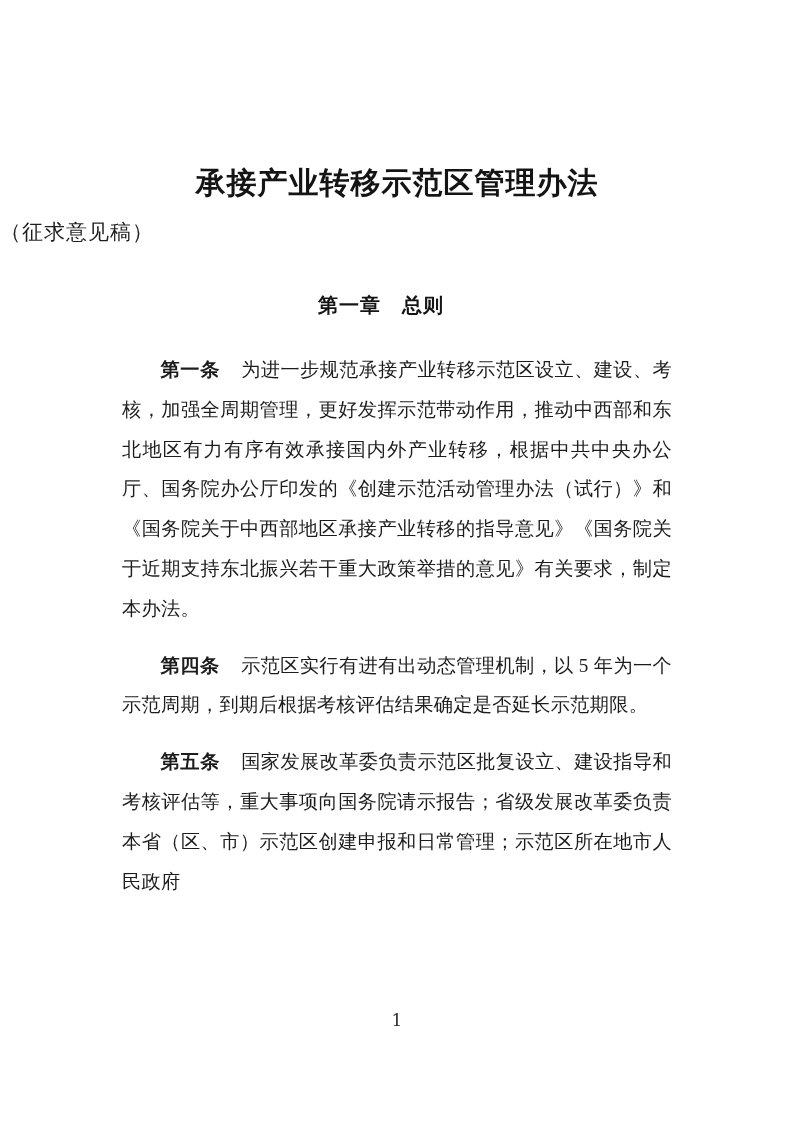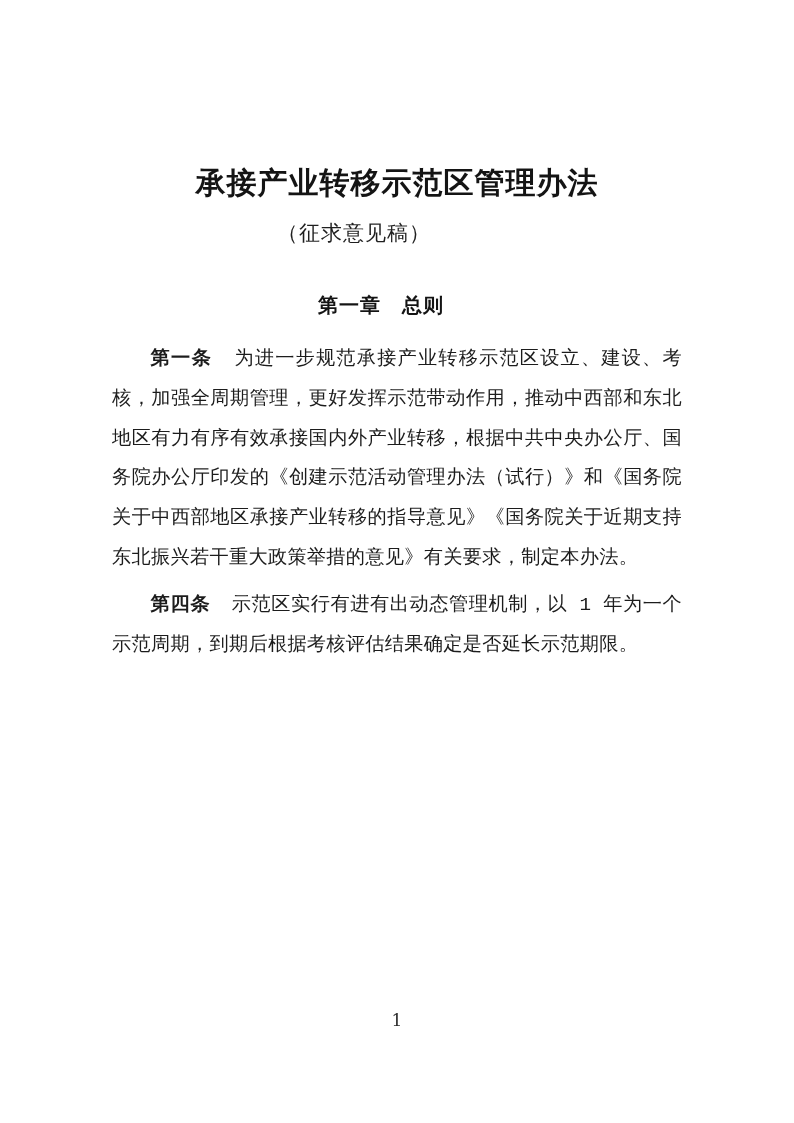--- a/index.html
+++ b/index.html
@@ -31,22 +31,22 @@
     font-size: 30px;
     letter-spacing: 1px;
     color: #141414;
     line-height: 1.2;
   }
   .doc-subtitle {
     position: absolute;
     left: 0;
     top: 220px;
     width: 708px;
-    text-align: center;
-    font-family: Liberation Serif, serif;
+    text-align: left;
+    font-family: Liberation Mono, monospace;
     font-size: 21px;
     letter-spacing: 1px;
     color: #1f1f1f;
     line-height: 1.3;
   }
 
   
   .chapter-heading {
     position: absolute;
     left: 0;
@@ -61,28 +61,28 @@
   }
 
   
   .body-col {
     position: absolute;
     left: 105px;
     top: 333px;
     width: 584px;
   }
   .article {
-    font-family: Liberation Mono, monospace;
+    font-family: Liberation Serif, serif;
     font-size: 19.2px;
     line-height: 39.8px;
     text-align: justify;
     text-justify: inter-ideograph;
     text-indent: 2em;
     color: #1c1c1c;
-    margin: 7px;
+    margin: 17px;
     letter-spacing: 0.3px;
   }
   .art-label {
     font-weight: bold;
     letter-spacing: 0.6px;
   }
   .art-gap {
     display: inline-block;
     width: 1.1em;
   }
@@ -112,21 +112,24 @@
 
   <div class="body-col">
 
     <p class="article">
       <span class="art-label">第一条</span><span class="art-gap"></span><span>为进一步规范承接产业转移示范区设立、建设、考核，加强全周期管理，更好发挥示范带动作用，推动中西部和东北地区有力有序有效承接国内外产业转移，根据中共中央办公厅、国务院办公厅印发的《创建示范活动管理办法（试行）》和《国务院关于中西部地区承接产业转移的指导意见》《国务院关于近期支持东北振兴若干重大政策举措的意见》有关要求，制定本办法。</span>
     </p>
 
 
 
     <p class="article">
-      <span class="art-label">第四条</span><span class="art-gap"></span><span>示范区实行有进有出动态管理机制，以 1 年为一个示范周期，到期后根据考核评估结果确定是否延长示范期限。</span>
+      <span class="art-label">第四条</span><span class="art-gap"></span><span>示范区实行有进有出动态管理机制，以 5 年为一个示范周期，到期后根据考核评估结果确定是否延长示范期限。</span>
     </p>
 
+    <p class="article">
+      <span class="art-label">第五条</span><span class="art-gap"></span><span>国家发展改革委负责示范区批复设立、建设指导和考核评估等，重大事项向国务院请示报告；省级发展改革委负责本省（区、市）示范区创建申报和日常管理；示范区所在地市人民政府</span>
+    </p>
 
   </div>
 
   <div class="page-number">1</div>
 
 </div>
 
 </body></html>

